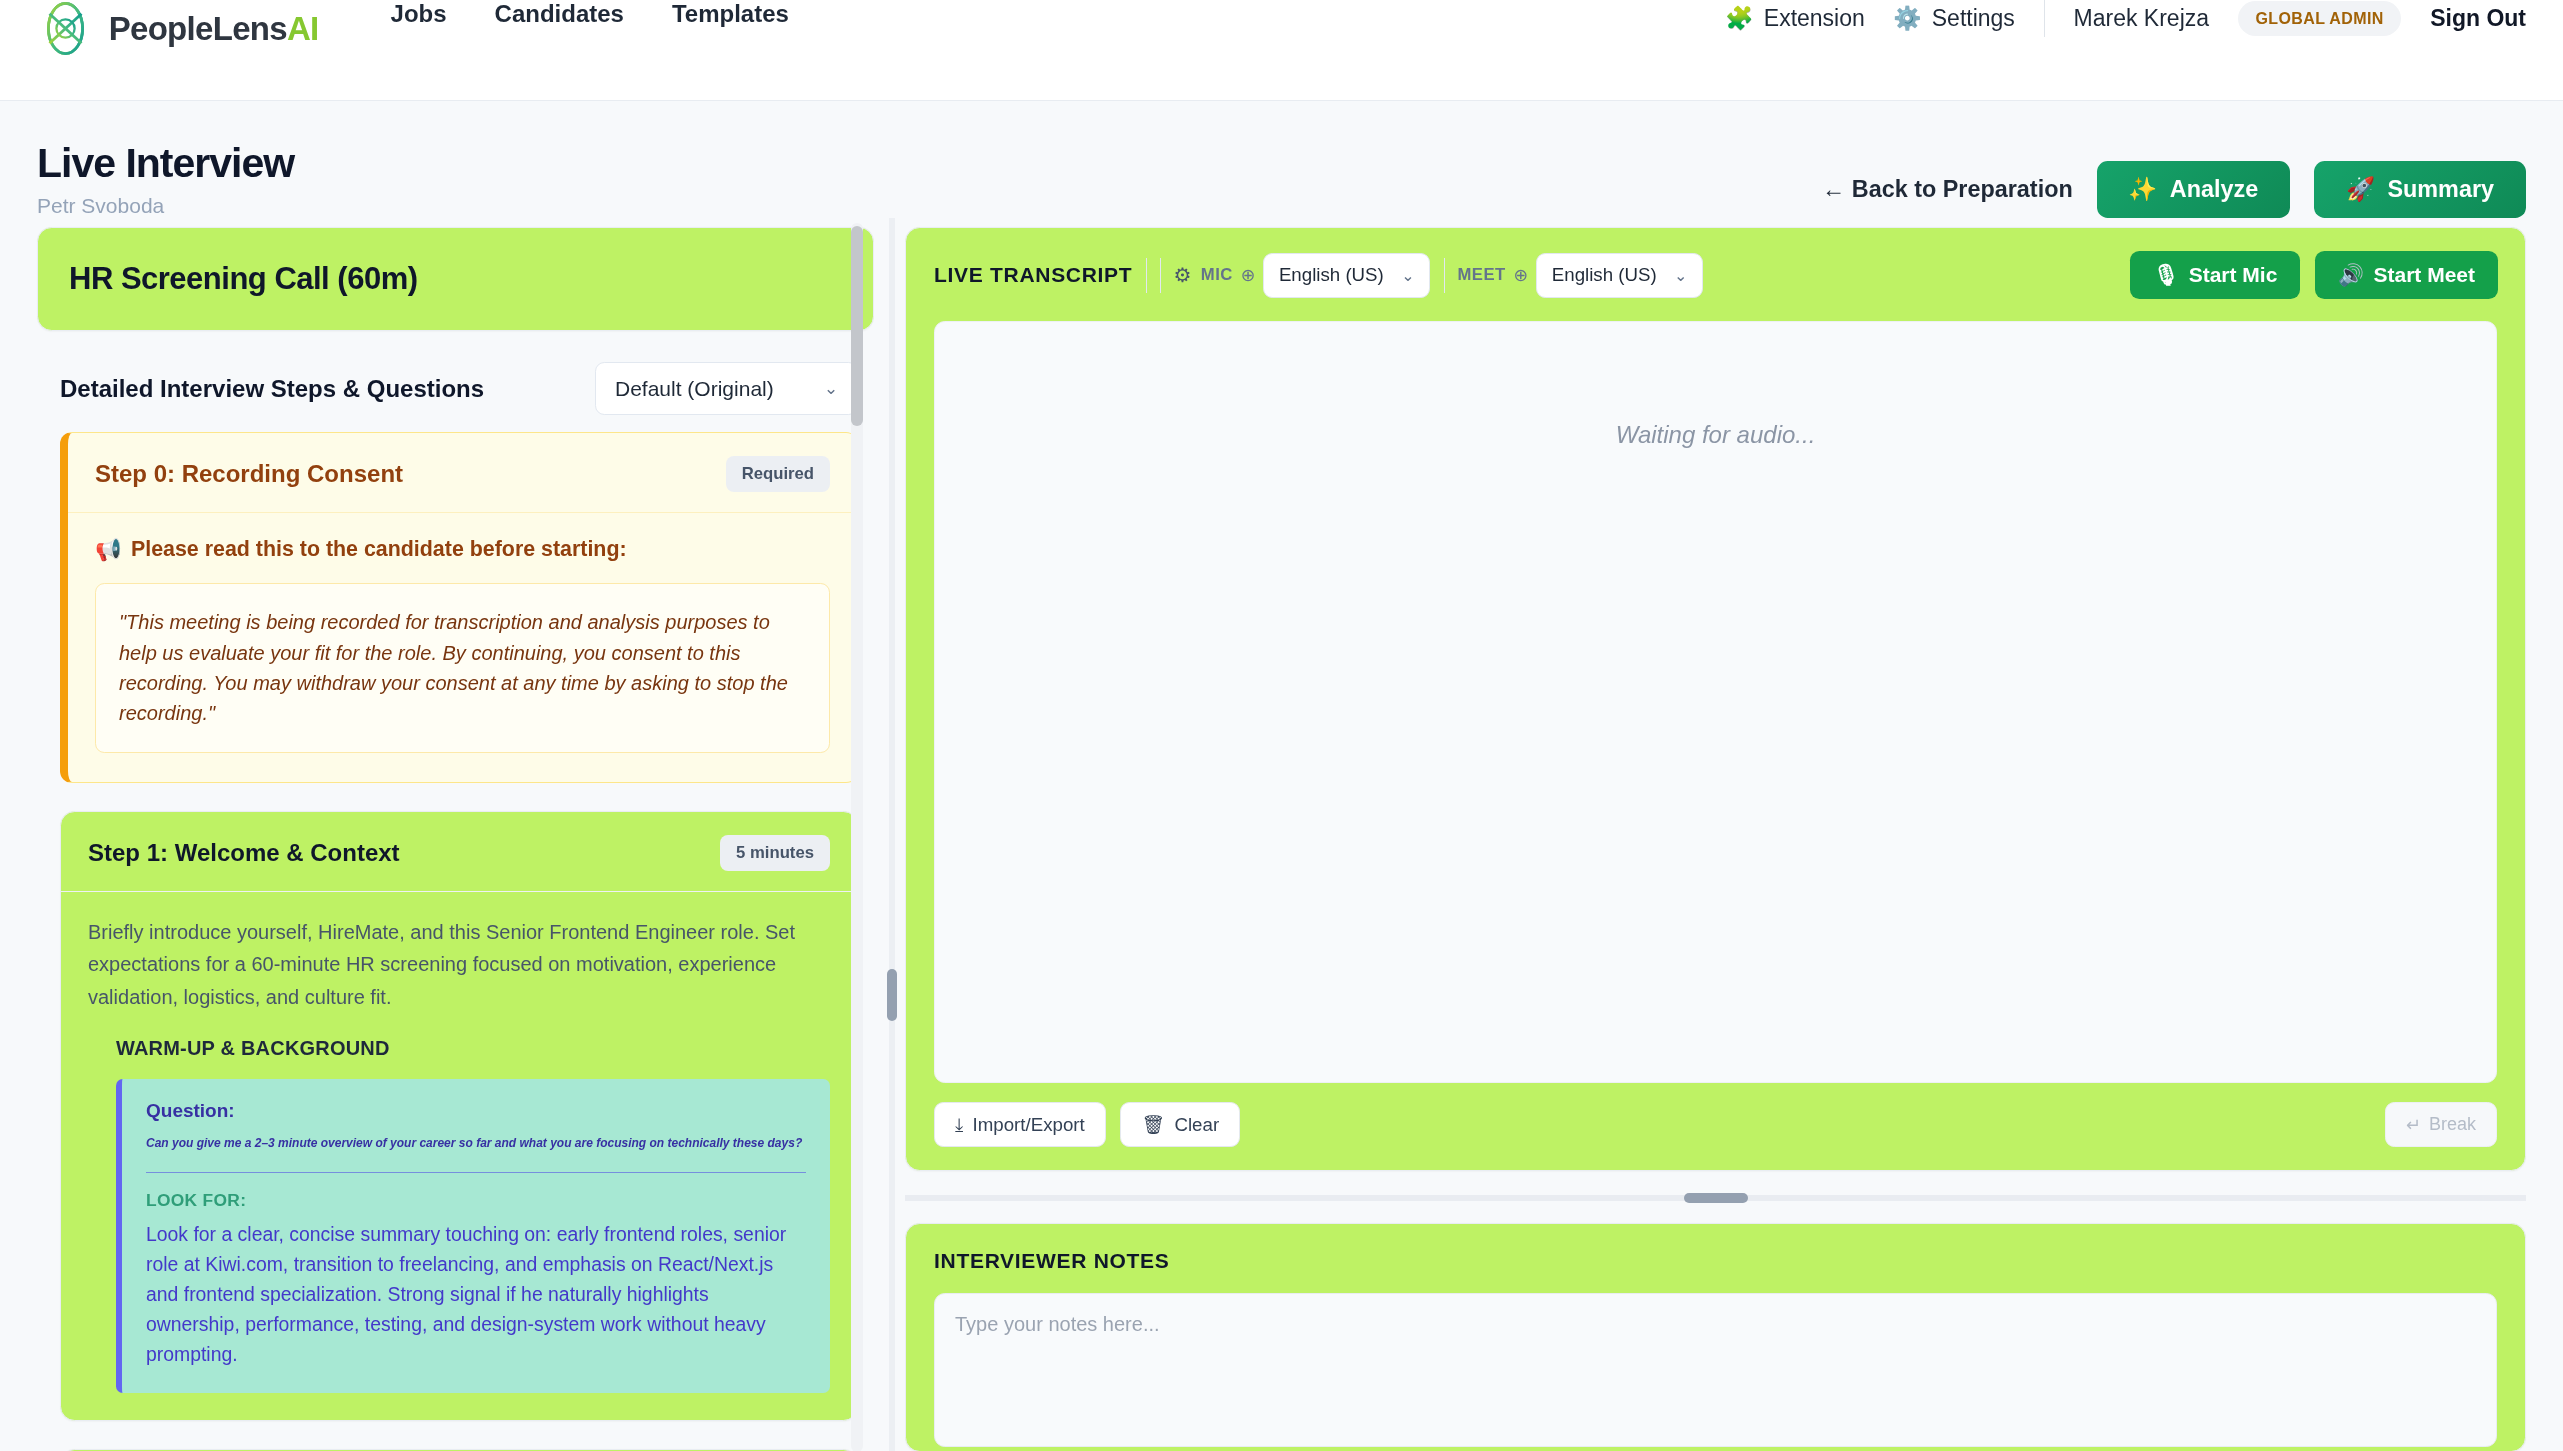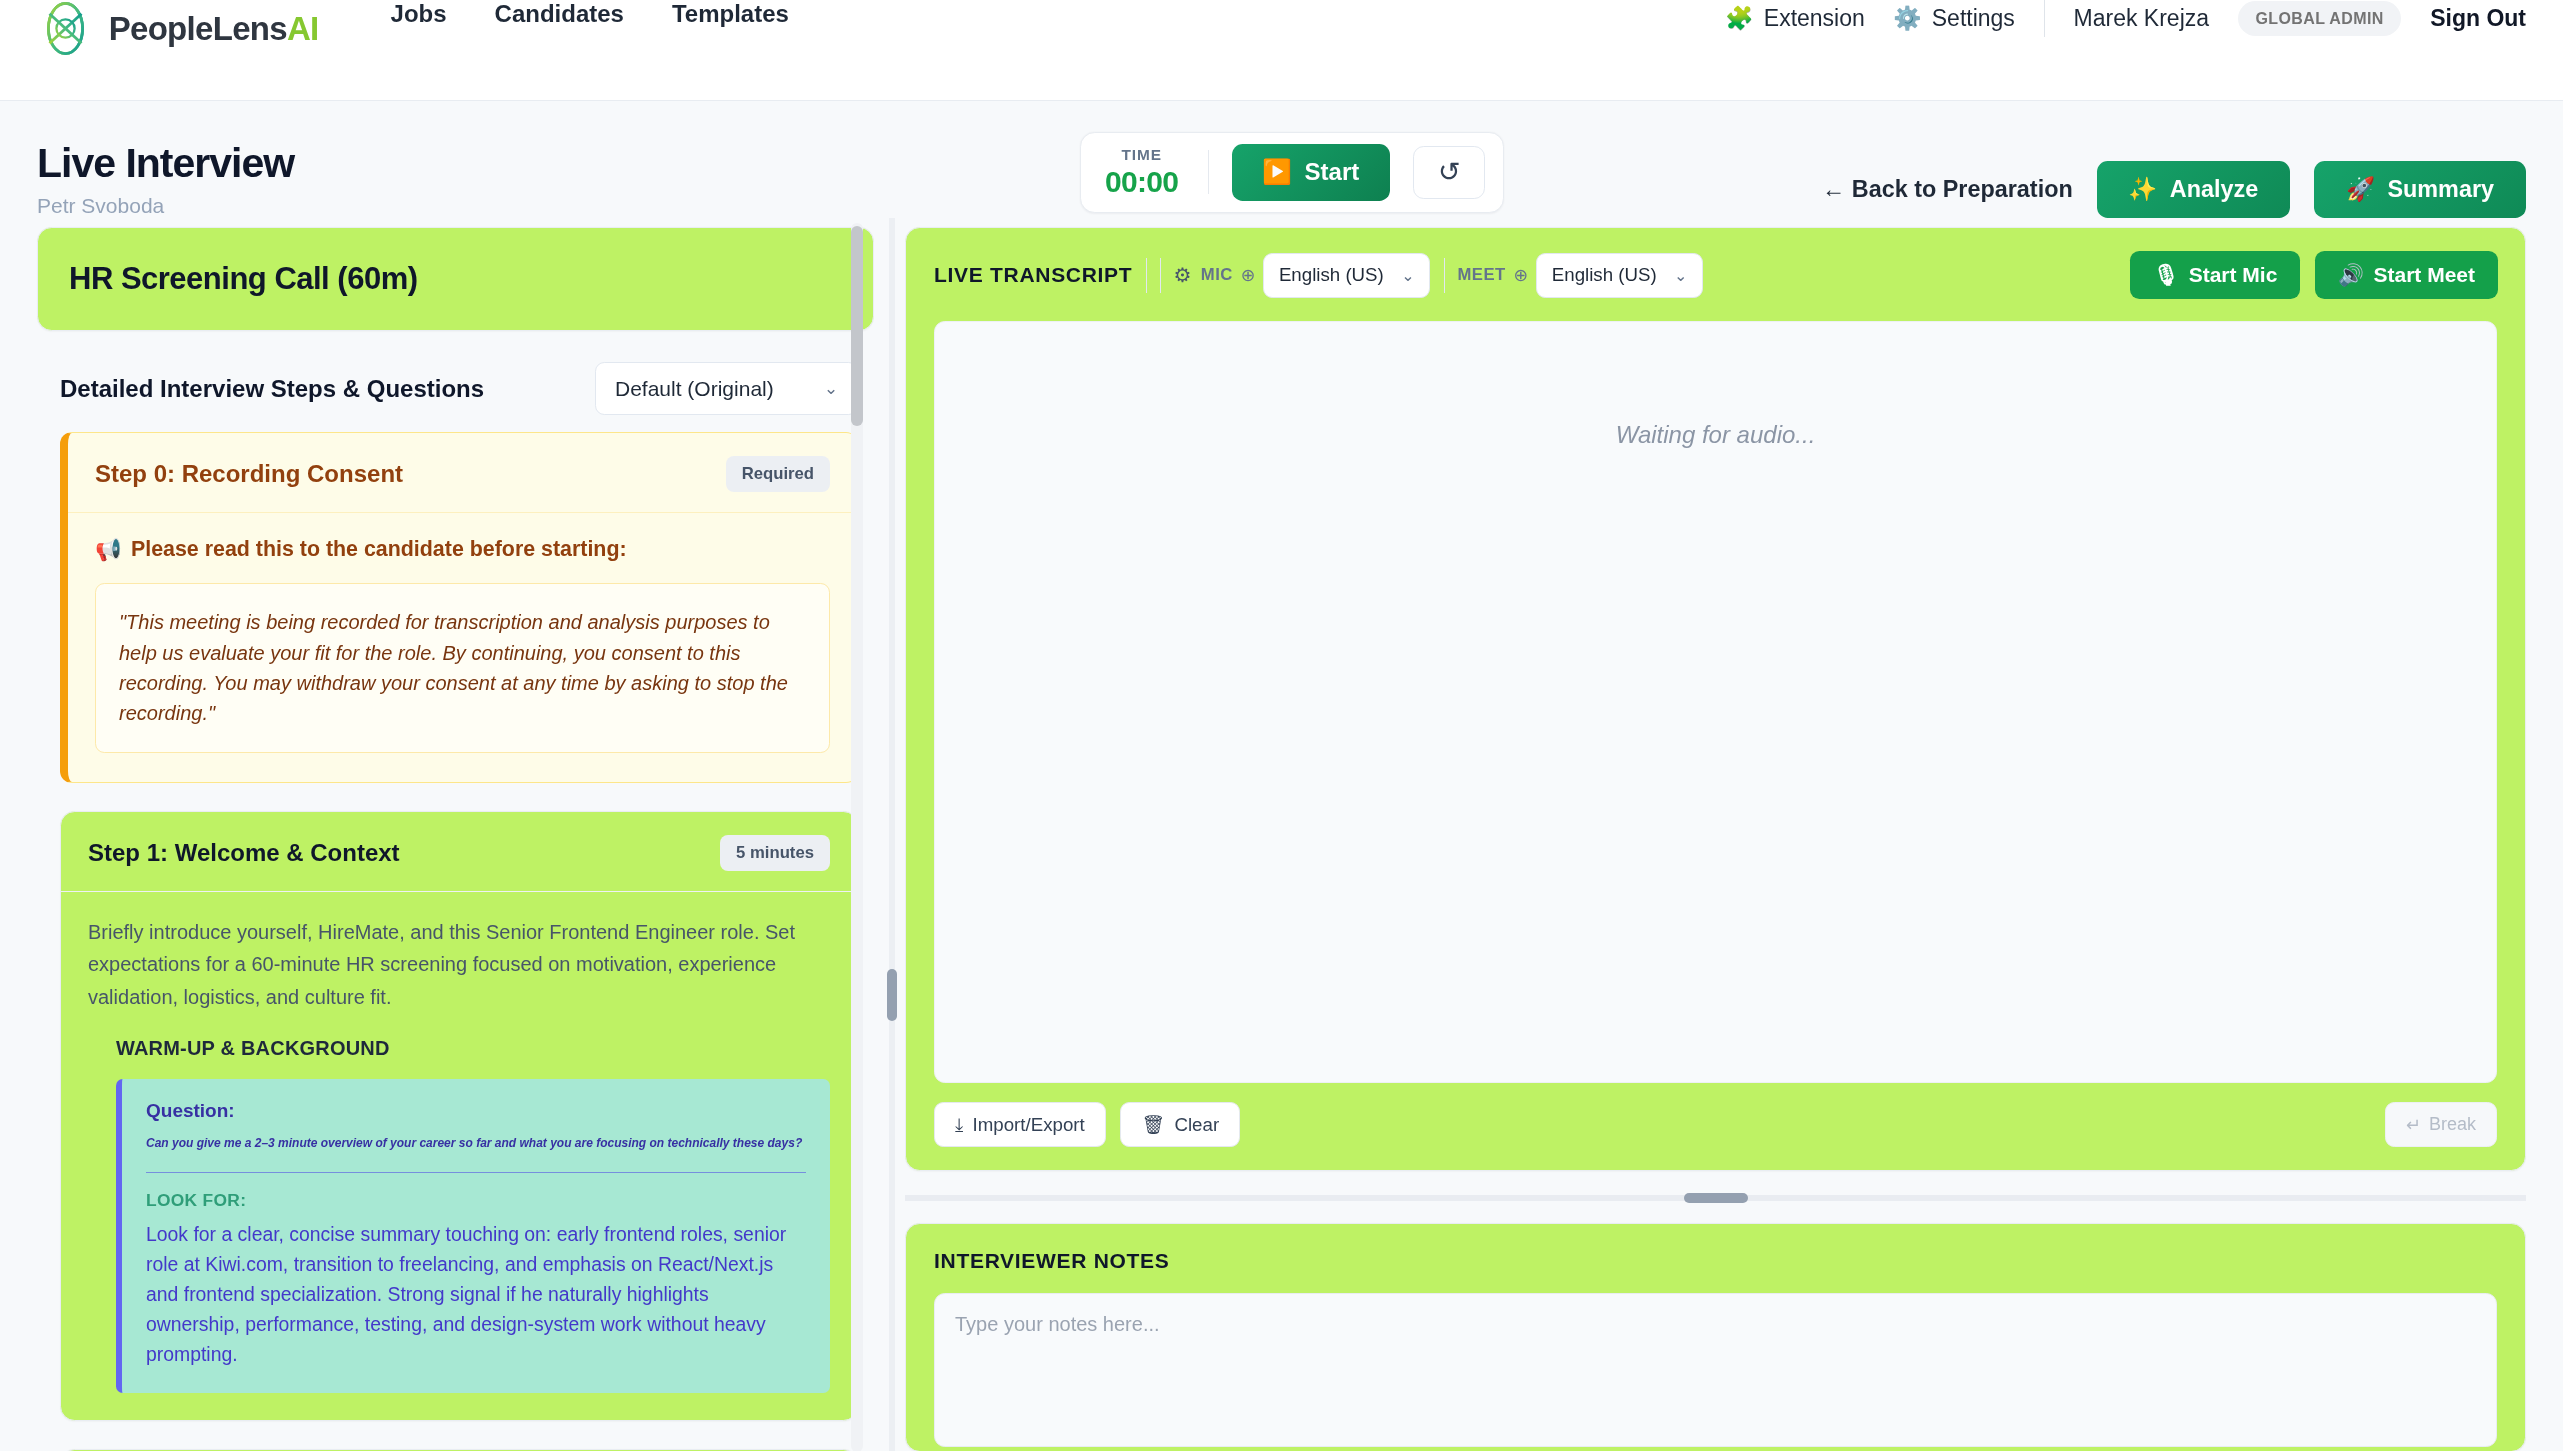--- a/index.html
+++ b/index.html
@@ -24,21 +24,21 @@
   .brand-mark { width: 57px; height: 57px; flex: 0 0 57px; }
   .brand-name { font-size: 33px; font-weight: 700; letter-spacing: -0.7px; color: #2f3640; }
   .brand-name .ai { color: #86c830; }
   .nav-links { display: flex; align-items: center; gap: 48px; margin-left: 72px; }
   .nav-link { font-size: 24px; color: #1f2937; font-weight: 600; cursor: pointer; }
   .nav-right { margin-left: auto; display: flex; align-items: center; gap: 29px; }
   .nav-util { display: flex; align-items: center; gap: 9.3px; font-size: 23px; color: #1f2937; cursor: pointer; }
   .nav-sep { width: 0.7px; height: 37px; background: #dfe4ea; }
   .user-name { font-size: 23px; color: #1f2937; }
   .role-badge {
-    font-size: 16px; font-weight: 700; letter-spacing: 0.4px; color: #737373;
+    font-size: 16px; font-weight: 700; letter-spacing: 0.4px; color: #a16207;
     background: #f1f3f6; border-radius: 667px; padding: 8.7px 17.4px;
   }
   .signout { font-size: 23px; font-weight: 700; color: #111827; cursor: pointer; }
 
   
   .subheader {
     height: 117px;
     background: #f7f9fb;
     display: flex; align-items: flex-end;
     padding: 0 37px;
@@ -293,34 +293,20 @@
     <div class="signout">Sign Out</div>
   </div>
 </div>
 
 <div class="subheader">
   <div>
     <div class="page-title">Live Interview</div>
     <div class="page-sub">Petr Svoboda</div>
   </div>
 
-  <div class="timer-wrap">
-    <div class="timer-box">
-      <div class="timer-label">TIME</div>
-      <div class="timer-value">00:00</div>
-    </div>
-    <div class="timer-divider"></div>
-    <button class="btn-start">
-      <span>▶️</span>
-      <span>Start</span>
-    </button>
-    <button class="btn-reset">
-      <span>↺</span>
-    </button>
-  </div>
 
   <div class="sub-right">
     <div class="back-link">← Back to Preparation</div>
     <button class="btn-pill">
       <span>✨</span>
       <span>Analyze</span>
     </button>
     <button class="btn-pill">
       <span>🚀</span>
       <span>Summary</span>

